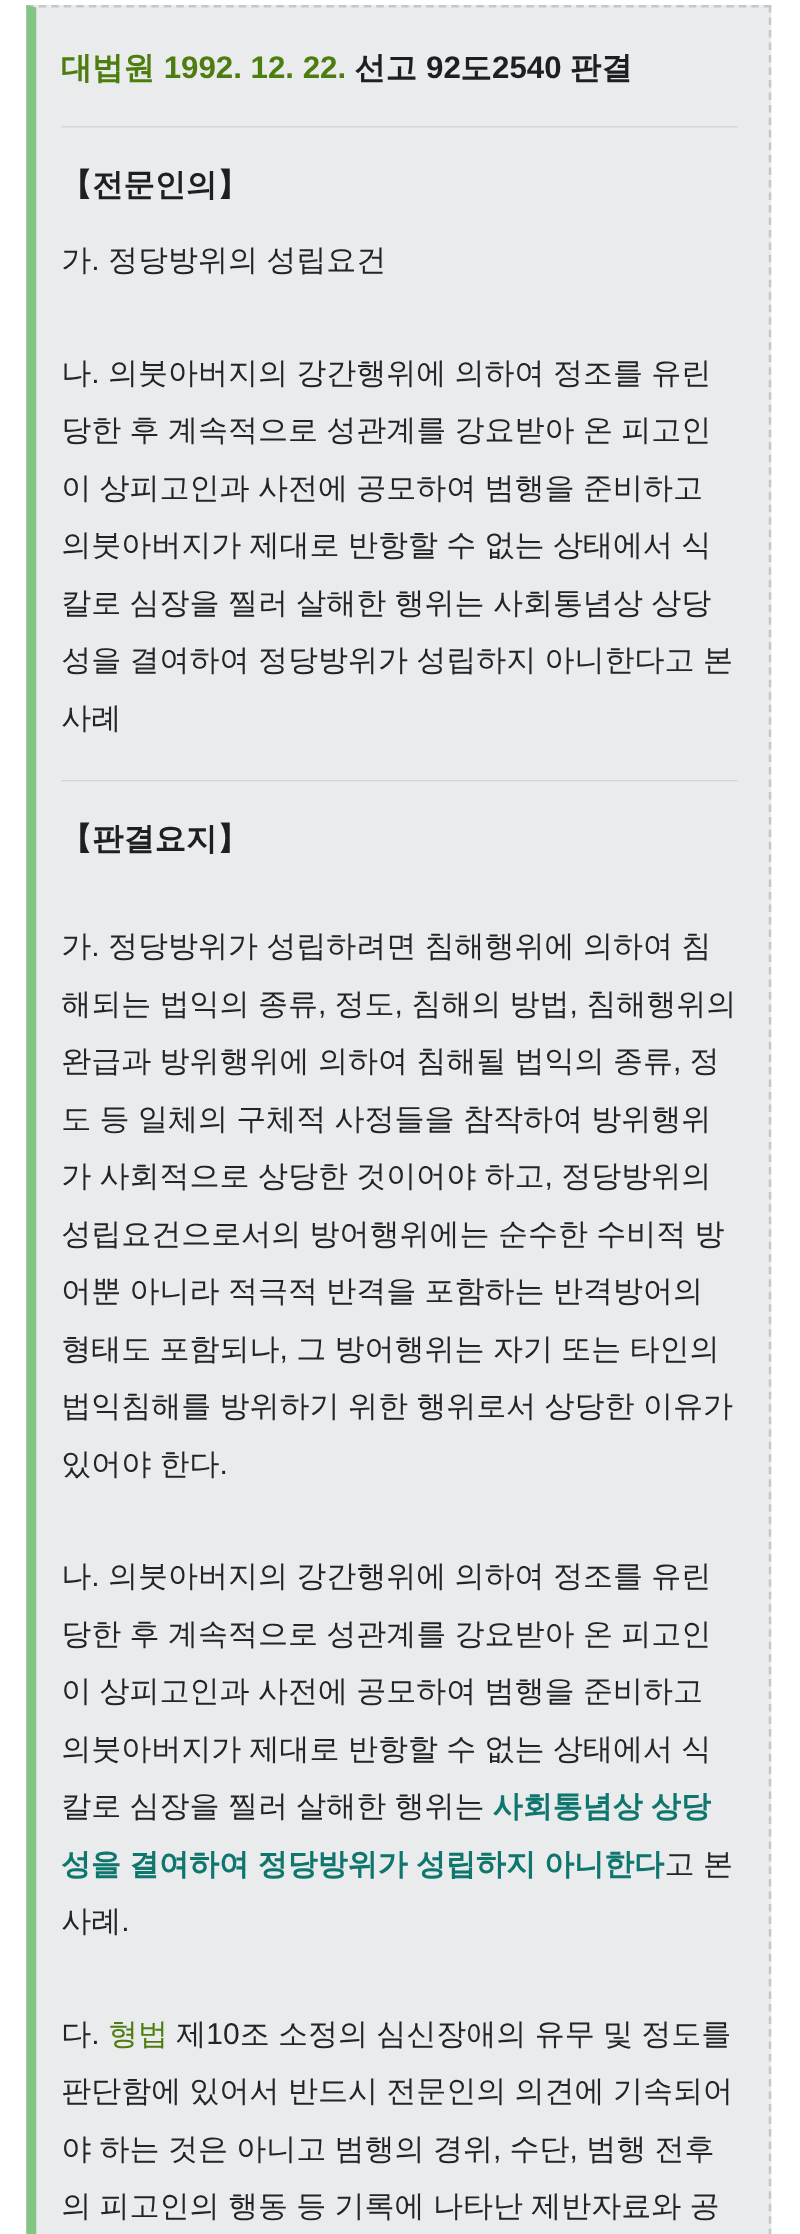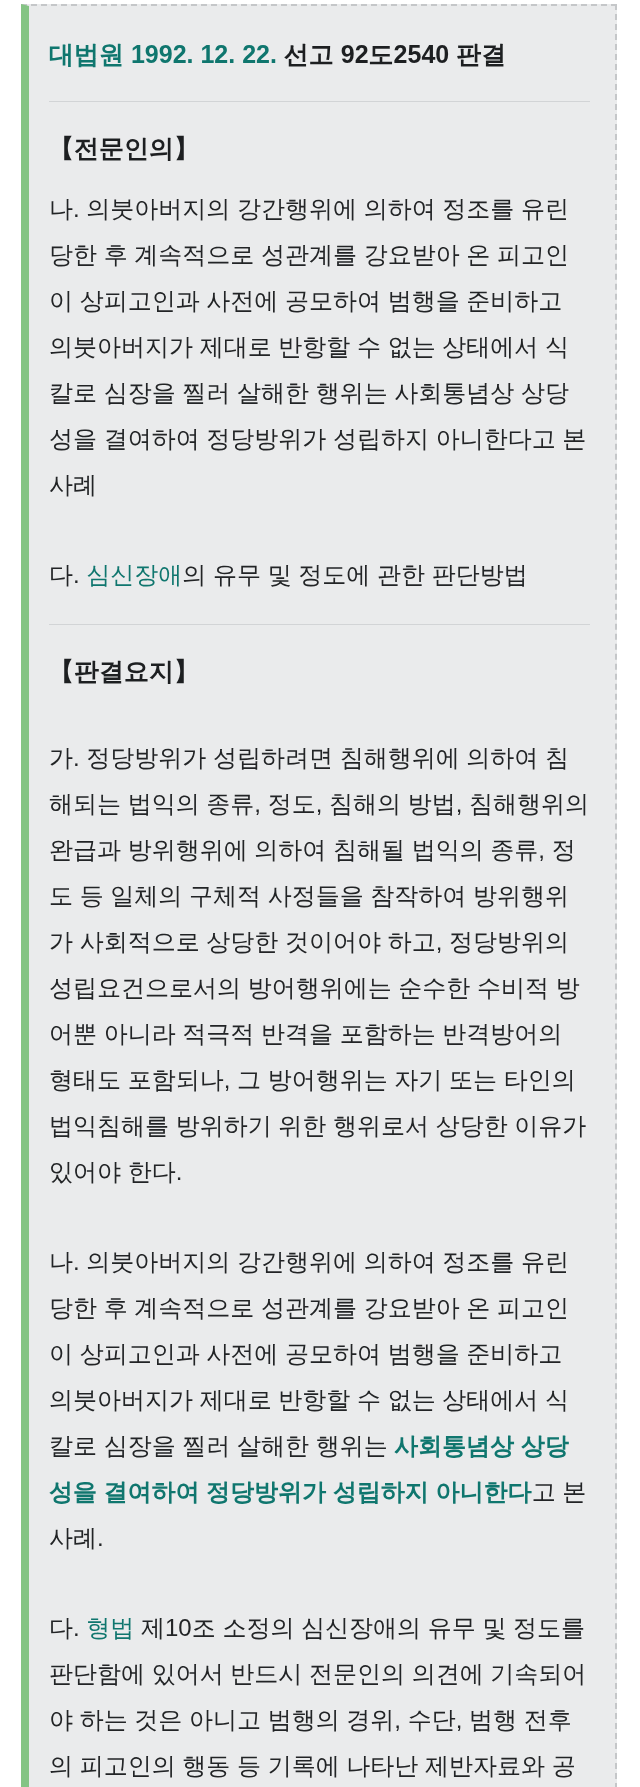--- a/index.html
+++ b/index.html
@@ -37,21 +37,21 @@
     color: #1d1f21;
   }
   .subtitle-line {
     margin: 0;
     font-size: 24px;
     font-weight: normal;
     line-height: 41px;
     color: #2a2c2e;
   }
   a.link {
-    color: #0f766e;
+    color: #4d7c0f;
     text-decoration: none;
     cursor: pointer;
   }
   hr.divider {
     border: none;
     border-top: 1px solid #d2d4d6;
     margin: 26px 0 26px 0;
     height: 0;
   }
   .section-heading {
@@ -78,22 +78,22 @@
 <div class="page">
   <blockquote class="case-box">
 
     <p class="title-line"><a class="link" href="#">대법원 1992. 12. 22.</a><span> 선고 92도2540 판결</span></p>
 
 
     <hr class="divider">
 
     <section>
       <h3 class="section-heading">【전문인의】</h3>
+      <p class="para">가. 정당방위의 성립요건</p>
       <p class="para">나. 의붓아버지의 강간행위에 의하여 정조를 유린당한 후 계속적으로 성관계를 강요받아 온 피고인이 상피고인과 사전에 공모하여 범행을 준비하고 의붓아버지가 제대로 반항할 수 없는 상태에서 식칼로 심장을 찔러 살해한 행위는 사회통념상 상당성을 결여하여 정당방위가 성립하지 아니한다고 본 사례</p>
-      <p class="para"><span>다. </span><a class="link" href="#">심신장애</a><span>의 유무 및 정도에 관한 판단방법</span></p>
     </section>
 
     <hr class="divider">
 
     <section>
       <h3 class="section-heading">【판결요지】</h3>
       <p class="para spaced-top">가. 정당방위가 성립하려면 침해행위에 의하여 침해되는 법익의 종류, 정도, 침해의 방법, 침해행위의 완급과 방위행위에 의하여 침해될 법익의 종류, 정도 등 일체의 구체적 사정들을 참작하여 방위행위가 사회적으로 상당한 것이어야 하고, 정당방위의 성립요건으로서의 방어행위에는 순수한 수비적 방어뿐 아니라 적극적 반격을 포함하는 반격방어의 형태도 포함되나, 그 방어행위는 자기 또는 타인의 법익침해를 방위하기 위한 행위로서 상당한 이유가 있어야 한다.</p>
       <p class="para"><span>나. 의붓아버지의 강간행위에 의하여 정조를 유린당한 후 계속적으로 성관계를 강요받아 온 피고인이 상피고인과 사전에 공모하여 범행을 준비하고 의붓아버지가 제대로 반항할 수 없는 상태에서 식칼로 심장을 찔러 살해한 행위는 </span><strong>사회통념상 상당성을 결여하여 정당방위가 성립하지 아니한다</strong><span>고 본 사례.</span></p>
       <p class="para"><span>다. </span><a class="link" href="#">형법</a><span> 제10조 소정의 심신장애의 유무 및 정도를 판단함에 있어서 반드시 전문인의 의견에 기속되어야 하는 것은 아니고 범행의 경위, 수단, 범행 전후의 피고인의 행동 등 기록에 나타난 제반자료와 공판정에서의 피고인의 태도 등을 종합하여 법원이 독자적으로 판단할 수 있다.</span></p>
     </section>

